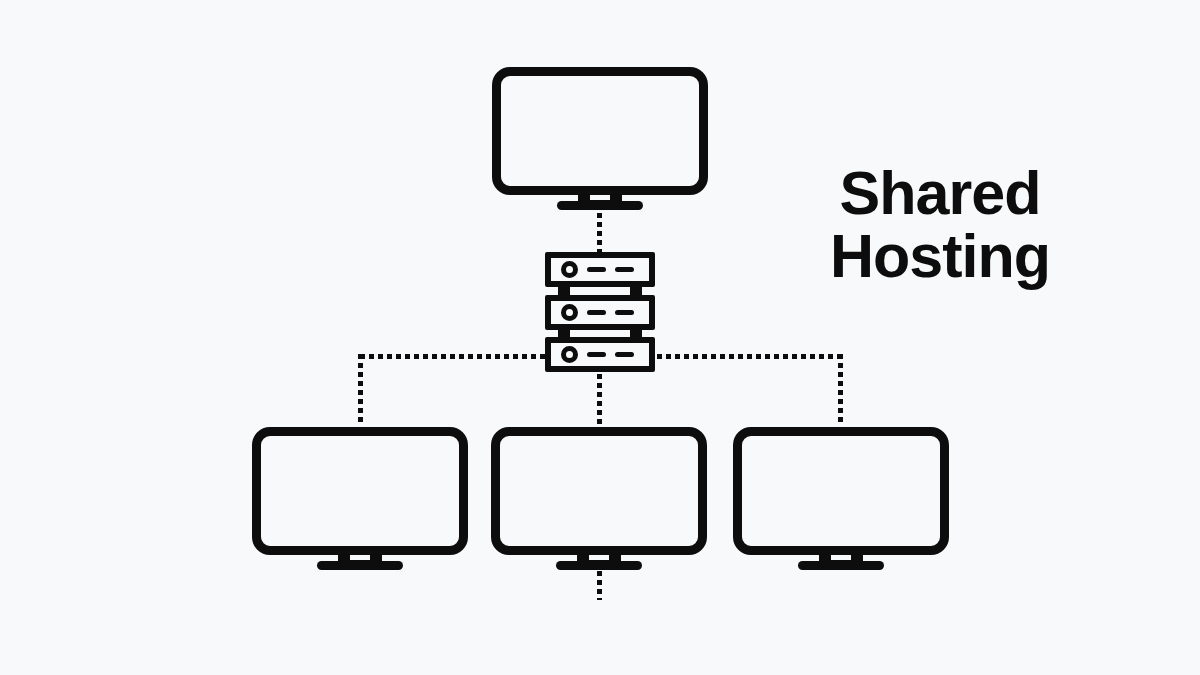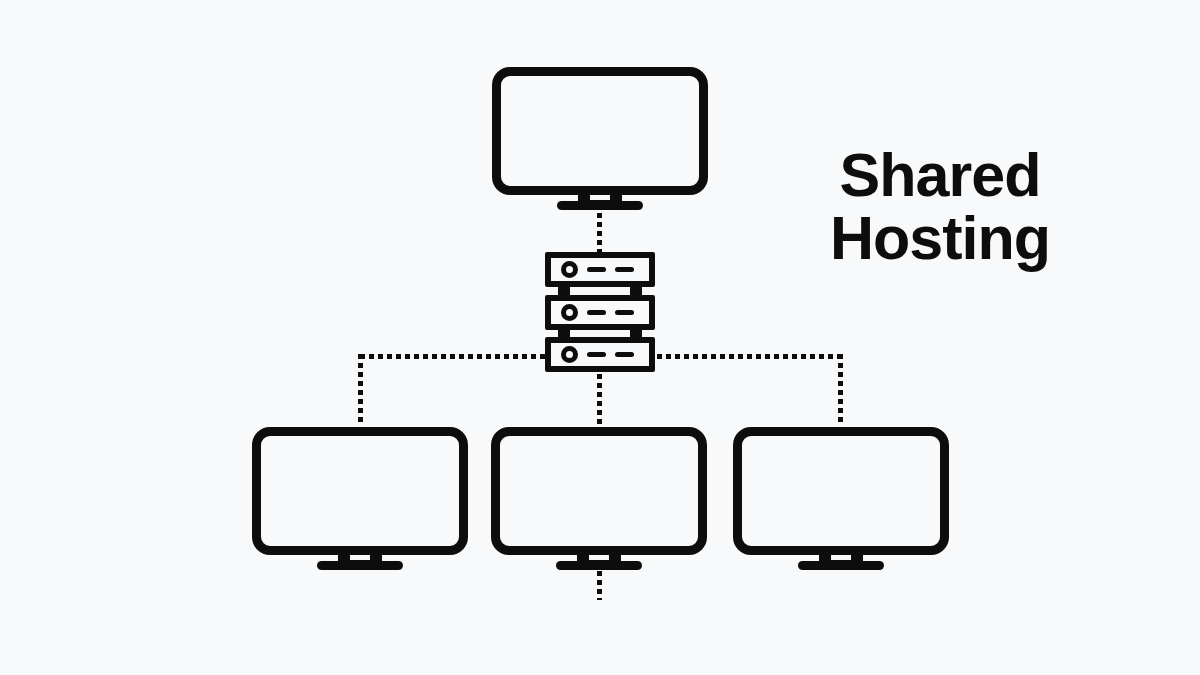--- a/index.html
+++ b/index.html
@@ -64,21 +64,21 @@
   #ln-top    { left:597px; top:213px; height:39px; }
   #ln-left-h { left:360px; top:354px; width:186px; }
   #ln-left-v { left:358px; top:354px; height:68px; }
   #ln-right-h{ left:657px; top:354px; width:186px; }
   #ln-right-v{ left:838px; top:354px; height:68px; }
   #ln-mid    { left:597px; top:374px; height:51px; }
   #ln-tail   { left:597px; top:571px; height:29px; }
 
   
   .title {
-    position:absolute; left:798px; top:144px; width:284px;
+    position:absolute; left:798px; top:162px; width:284px;
     text-align:center; color:var(--ink);
     font-size:61px; font-weight:bold; line-height:63px; letter-spacing:-1px;
   }
 </style>
 </head>
 <body>
 
 <div id="canvas">
 
   <div class="monitor" id="m-top">

